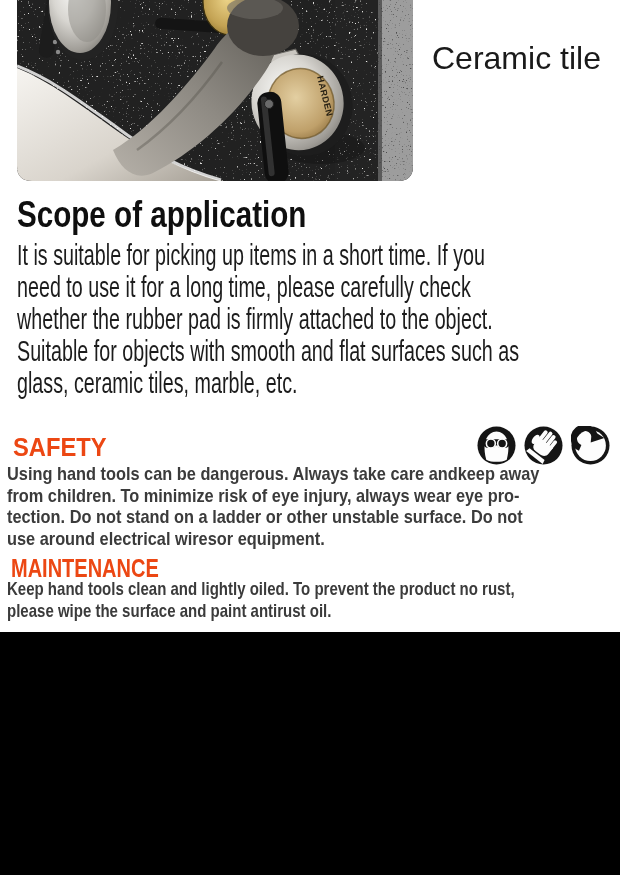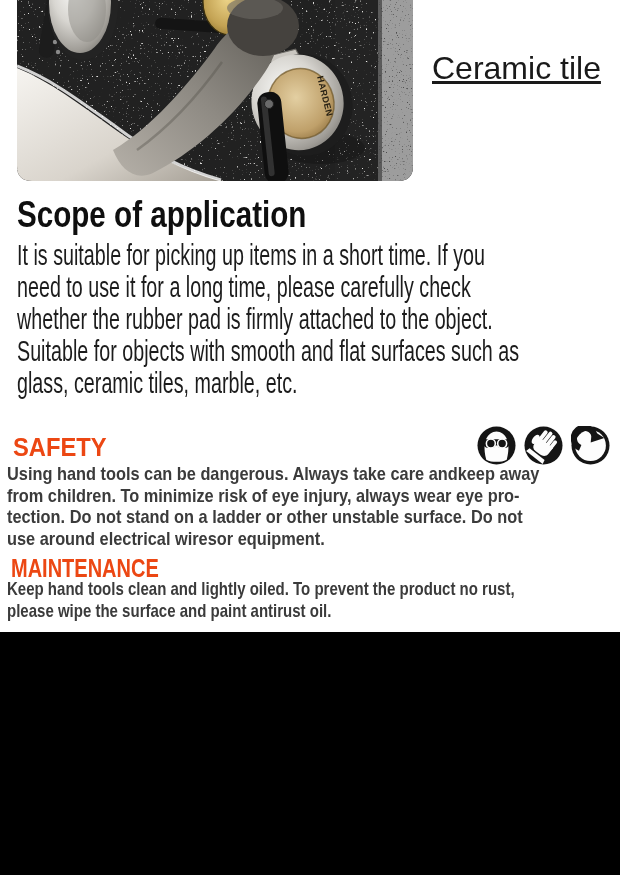--- a/index.html
+++ b/index.html
@@ -5,23 +5,22 @@
   :root { --accent:#EC4713; --ink:#1c1c1c; --ink-bold:#3b3b3b; }
   * { margin:0; padding:0; box-sizing:border-box; }
   html,body { background:#fff; }
   .page {
     position:relative; width:620px; height:875px; background:#ffffff;
     overflow:hidden; font-family:"Liberation Sans","DejaVu Sans",sans-serif;
   }
   .photo { position:absolute; left:17px; top:0; width:396px; height:181px; }
   .photo svg { display:block; width:100%; height:100%; }
   .caption {
-    position:absolute; left:432px; top:50px; font-size:32px; color:#1a1a1a;
+    position:absolute; left:432px; top:40px; font-size:32px; color:#1a1a1a;
     white-space:nowrap;
-    text-decoration:underline;
   }
   .scope-title {
     position:absolute; left:17px; top:194px; font-size:37px; font-weight:bold;
     color:#0f0f0f; white-space:nowrap; transform:scaleX(0.80); transform-origin:0 0;
   }
   .scope-body {
     position:absolute; left:17px; top:239px; font-size:29px; line-height:32px;
     color:var(--ink); white-space:pre; transform:scaleX(0.68); transform-origin:0 0;
   }
   .safety-title {

